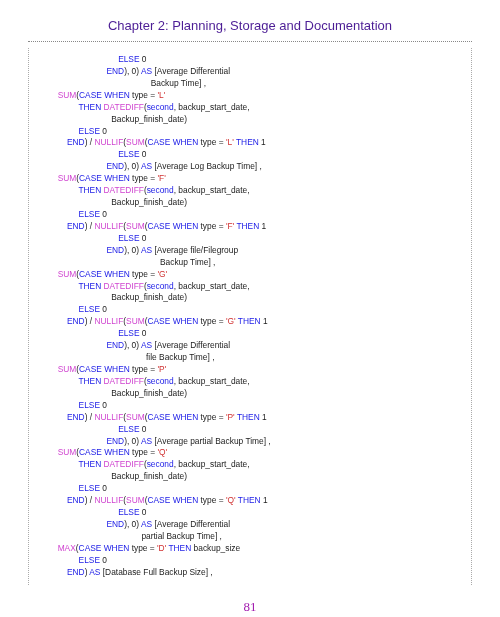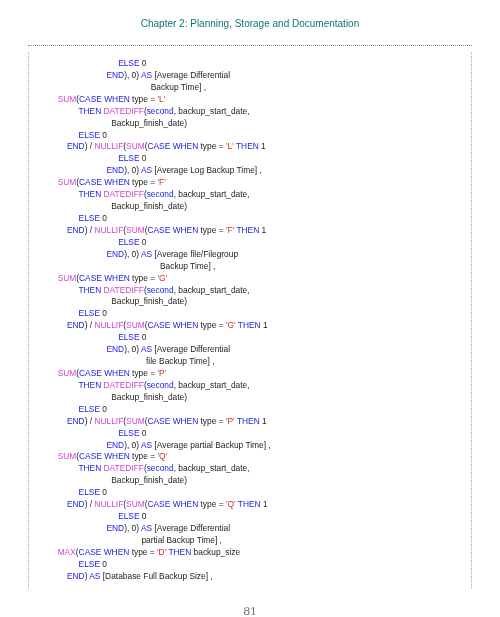--- a/index.html
+++ b/index.html
@@ -11,23 +11,23 @@
     font-family: Georgia, 'Times New Roman', serif;
     color: #333;
     overflow: hidden;
   }
   .page {
     padding: 18px 28px 0 28px;
     box-sizing: border-box;
   }
   .chapter-title {
     text-align: center;
-    font-size: 10px;
-    color: #0f766e;
-    margin-bottom: 16px;
+    font-size: 13px;
+    color: #4c1d95;
+    margin-bottom: 8px;
     font-family: "Segoe UI", "Helvetica Neue", Arial, sans-serif;
   }
   .rule {
     border: none;
     border-top: 1px dotted #888;
     margin: 0 0 6px 0;
   }
   .code-box {
     border: 1px dotted #aaa;
     border-top: none;
@@ -37,21 +37,21 @@
     font-size: 8.4px;
     line-height: 1.42;
     white-space: pre;
     color: #222;
     overflow: hidden;
   }
   .page-num {
     text-align: center;
     font-size: 13px;
     margin-top: 14px;
-    color: #737373;
+    color: #a21caf;
     font-family: Georgia, serif;
   }
   
   .kw   { color: #1a1ae6; }   
   .fn   { color: #d044d0; }   
   .str  { color: #d03030; }
   .txt  { color: #222; }
 </style>
 </head>
 <body>

